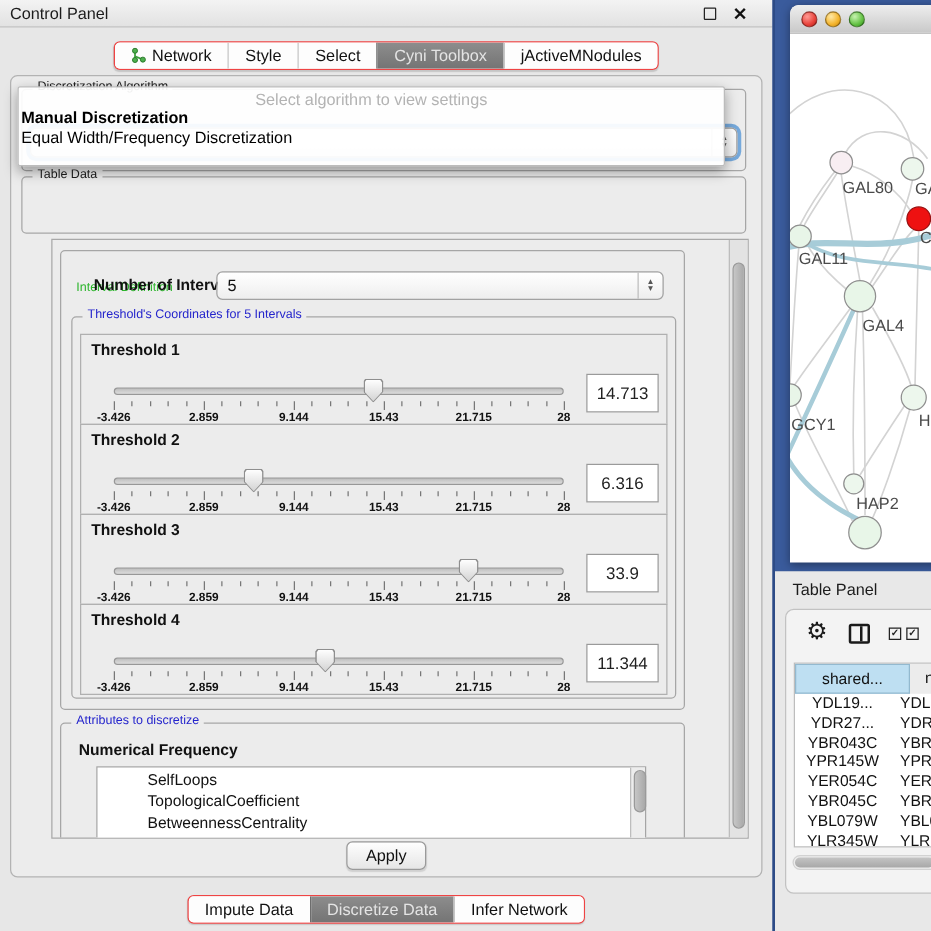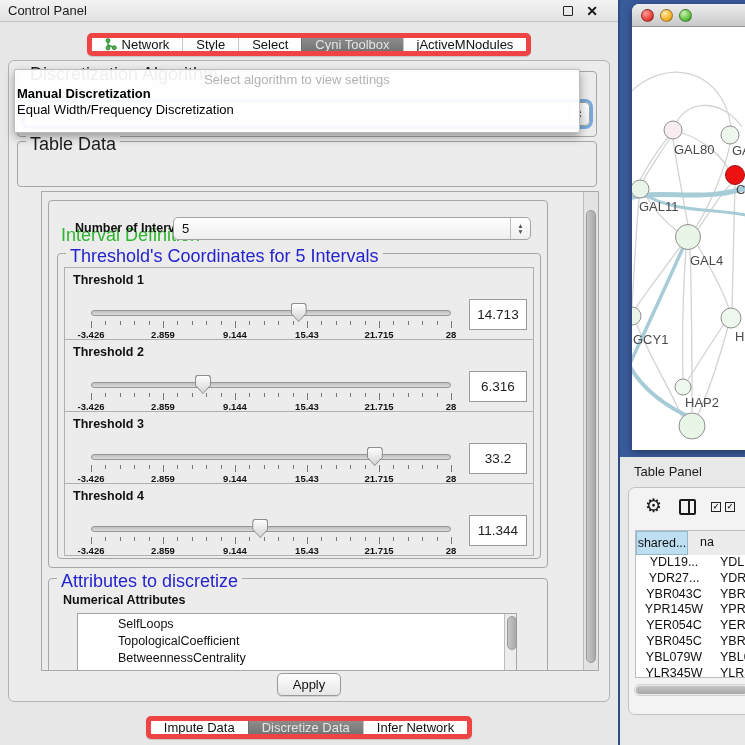--- a/index.html
+++ b/index.html
@@ -10,33 +10,33 @@
   
   #left-pane { left:0; top:0; width:618px; height:745px; background:#e7e7e7; }
   #titlebar { left:0; top:0; width:618px; height:22px; background:linear-gradient(#f3f3f3,#e2e2e2);
               border-bottom:1px solid #c2c2c2; }
   #titlebar .t { position:absolute; left:8px; top:0; line-height:21px; font-size:13px; color:#1c1c1c; }
   .float-btn { position:absolute; right:45px; top:6px; width:10px; height:10px; border:1.6px solid #222; border-radius:1px; }
   .close-btn { position:absolute; right:20px; top:2px; font-size:14px; font-weight:bold; color:#111; line-height:18px; }
 
   .segbar { display:flex; justify-content:center; left:0; right:0; }
   #top-tabs { top:33px; } #bottom-tabs { top:704px;margin-top:12px; }
-  .seggroup { display:inline-flex; border:5px solid #ef4444; border-radius:5px; overflow:hidden;
+  .seggroup { display:inline-flex; border:1px solid #ef4444; border-radius:5px; overflow:hidden;
               background:#fdfdfd; box-shadow:0 1px 1px rgba(0,0,0,.15); height:23px; }
   .seg-tab { padding:0 13px; font-size:13px; line-height:21px; color:#111; background:#fdfdfd; white-space:nowrap;
              display:flex; align-items:center; gap:5px; cursor:default; }
   .seg-tab + .seg-tab { border-left:1px solid #c6c6c6; }
   .seg-tab.selected { background:linear-gradient(#8d8d8d,#747474); color:#e4e4e4; border-color:#6d6d6d; }
 
   #main-panel { left:8px; top:60px; width:602px; height:642px; background:#ececec;
                 border:1px solid #b3b3b3; border-radius:6px; }
 
   .group { position:absolute; border:1px solid #a6a6a6; border-radius:4px; }
   .gtitle { position:absolute; top:-8px; left:8px; background:#ececec; padding:0 4px;
-            font-size:18px; color:#1c1c1c; white-space:nowrap; }
+            font-size:10px; color:#1c1c1c; white-space:nowrap; }
   .gtitle.green { color:#2db52d;margin-top:32px; } .gtitle.blue { color:#2424cc; }
 
   .aqua-combo { position:absolute; background:linear-gradient(#ffffff,#eeeeee); border:1px solid #a2a2a2;
                 border-radius:5px; font-size:13px; color:#111; }
   .aqua-combo .val { position:absolute; left:8px; top:0; line-height:22px; white-space:nowrap; }
   .aqua-combo .stepper { position:absolute; right:0; top:0; bottom:0; width:20px; border-left:1px solid #bdbdbd;
                 display:flex; flex-direction:column; align-items:center; justify-content:center; color:#555; }
   .aqua-combo .stepper span { font-size:6.5px; line-height:6px; }
 
   
@@ -107,21 +107,21 @@
   #tbl { position:absolute; left:6px; top:42px; right:-40px; bottom:36px; overflow:hidden; background:#fff;
          border:1px solid #bdbdbd; }
   .tbl-head { display:flex; height:24px; }
   .tbl-head .hc { font-size:12.5px; color:#111; text-align:center; line-height:23px; border-right:1px solid #8fb2c6;
                   background:#ececec; overflow:hidden; white-space:nowrap; }
   .tbl-head .hc.sel { background:#bedff2; border:1px solid #93b9cf; }
   .tbl-row { display:flex; height:15.8px; }
   .tbl-row .c { font-size:12.5px; color:#111; line-height:15.5px; white-space:nowrap; overflow:hidden; }
   .c.c1 { width:76px; text-align:center; }
   .c.c2 { padding-left:8px; }
-  .hc.h1 { width:52px; } .hc.h2 { flex:1; text-align:left; padding-left:12px; }
+  .hc.h1 { width:92px; } .hc.h2 { flex:1; text-align:left; padding-left:12px; }
   #hscroll { position:absolute; left:5px; right:5px; bottom:18px; height:12px; background:#ececec;
              border:1px solid #d2d2d2; border-radius:6px; }
   #hthumb { position:absolute; left:1px; top:1px; bottom:1px; width:96%; border-radius:5px;
             background:linear-gradient(#c4c4c4,#a8a8a8); }
 
   .net-tab-icon { width:12px; height:13px; display:inline-block; }
 </style>
 </head>
 <body>
 
@@ -326,21 +326,21 @@
                     <i style="left: 100%; height: 7px;"></i>
                   </div>
                   <div class="tlabels">
                     <b style="left: 0%;">-3.426</b>
                     <b style="left: 20%;">2.859</b>
                     <b style="left: 40%;">9.144</b>
                     <b style="left: 60%;">15.43</b>
                     <b style="left: 80%;">21.715</b>
                     <b style="left: 100%;">28</b>
                   </div>
-                  <div class="th-value">33.2</div>
+                  <div class="th-value">33.9</div>
                 </div>
                 <div class="th-row">
                   <div class="th-label">Threshold 4</div>
                   <div class="sl-track">
                     <div class="th-out" style="left: 46.9993%;">
                       <div class="th-in"></div>
                     </div>
                   </div>
                   <div class="ticks">
                     <i style="left: 0%; height: 7px;"></i>
@@ -379,21 +379,21 @@
                     <b style="left: 100%;">28</b>
                   </div>
                   <div class="th-value">11.344</div>
                 </div>
               </div>
           </div>
         </div>
 
         <div class="group" style="left:6px; top:386px; width:500px; height:220px;">
           <span class="gtitle blue">Attributes to discretize</span>
-          <span id="attr-sub">Numerical Attributes</span>
+          <span id="attr-sub">Numerical Frequency</span>
           <div id="attr-list">
             <div id="attr-items">
                 <div class="attr-item">SelfLoops</div>
                 <div class="attr-item">TopologicalCoefficient</div>
                 <div class="attr-item">BetweennessCentrality</div>
               </div>
             <div class="vscroll">
               <div class="vthumb" style="top:2px; height:34px;"></div>
             </div>
           </div>

